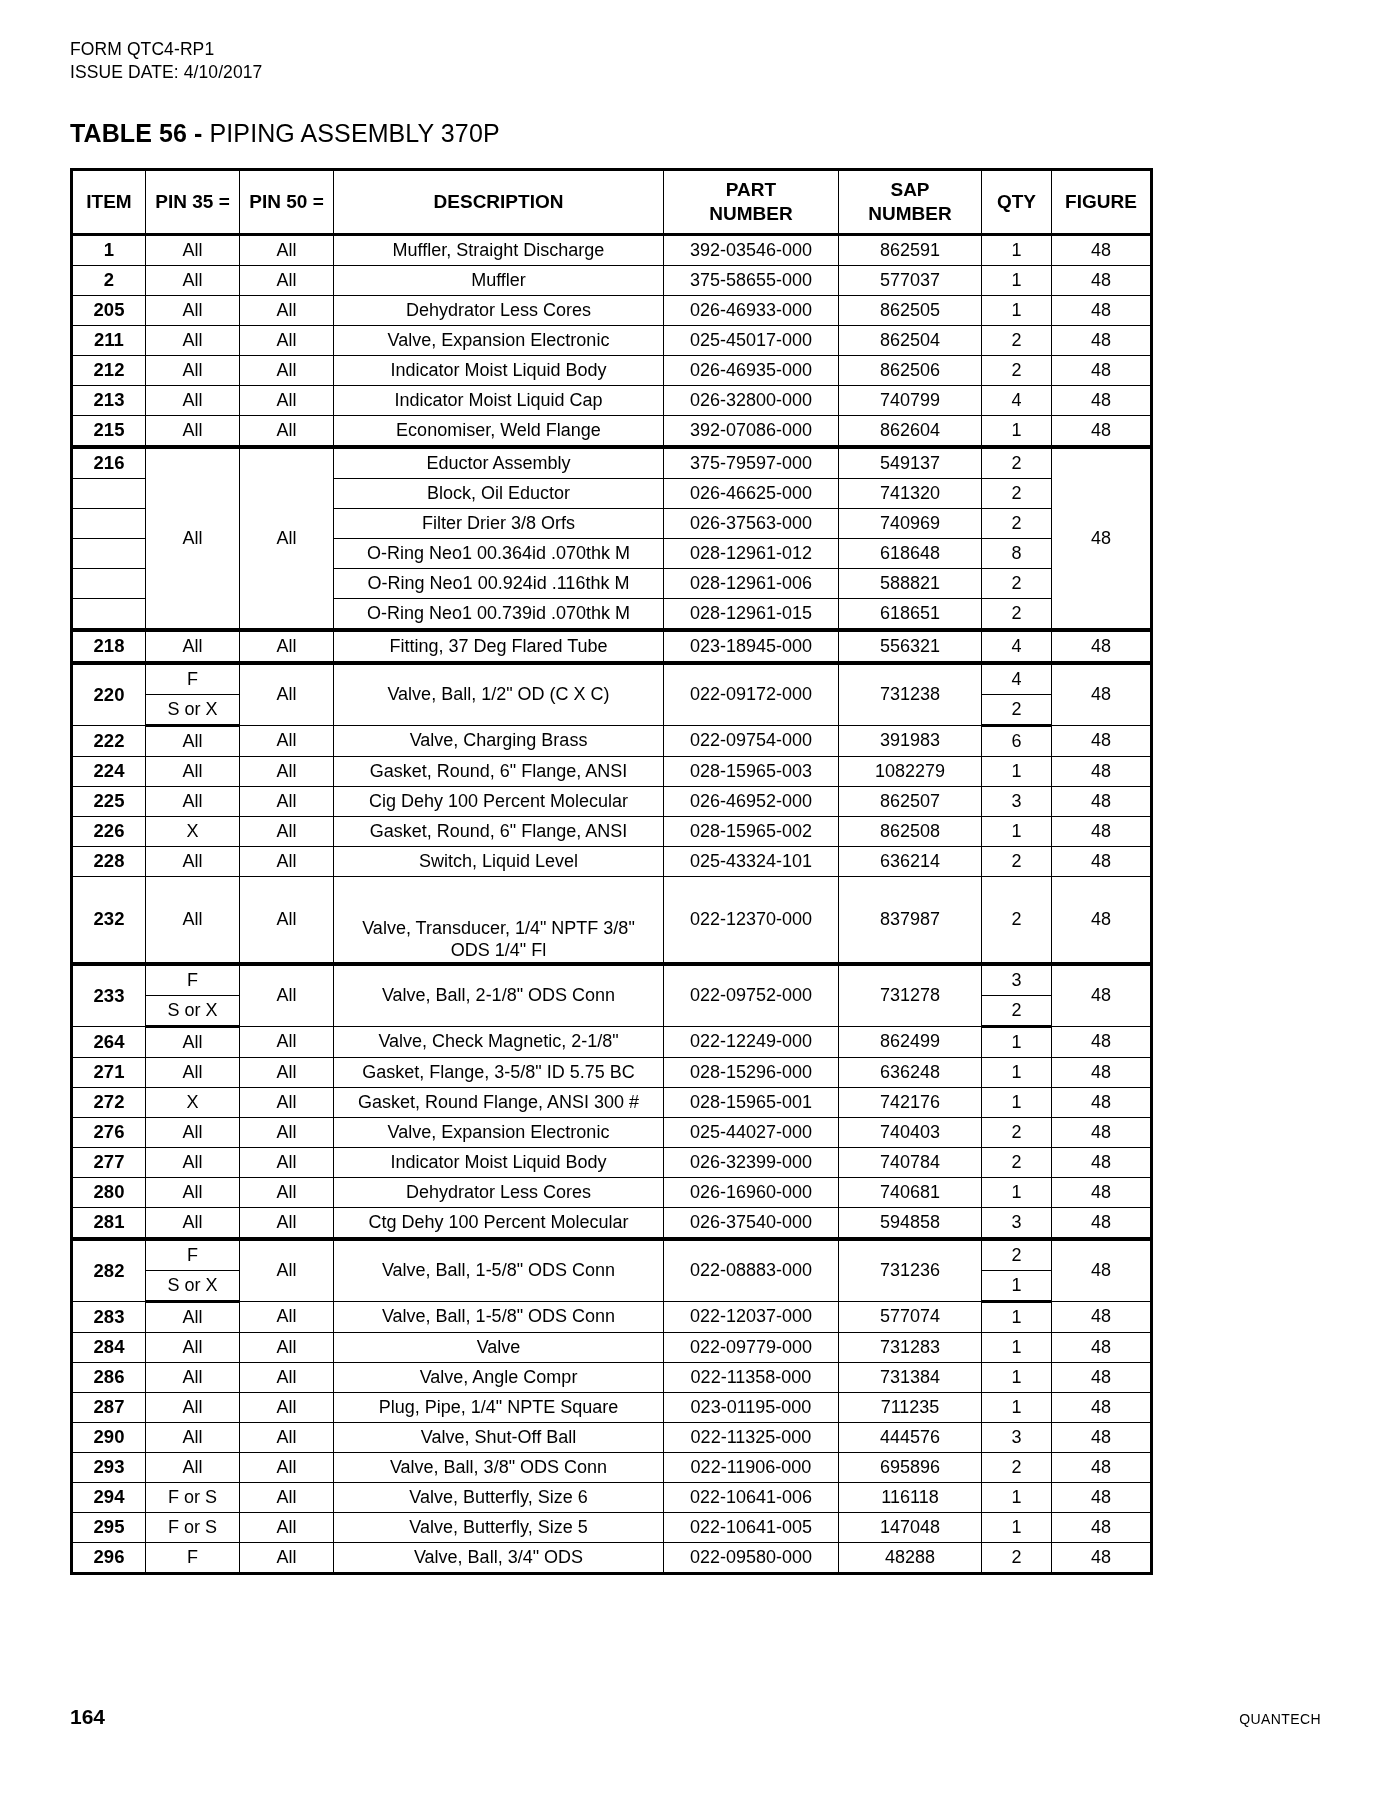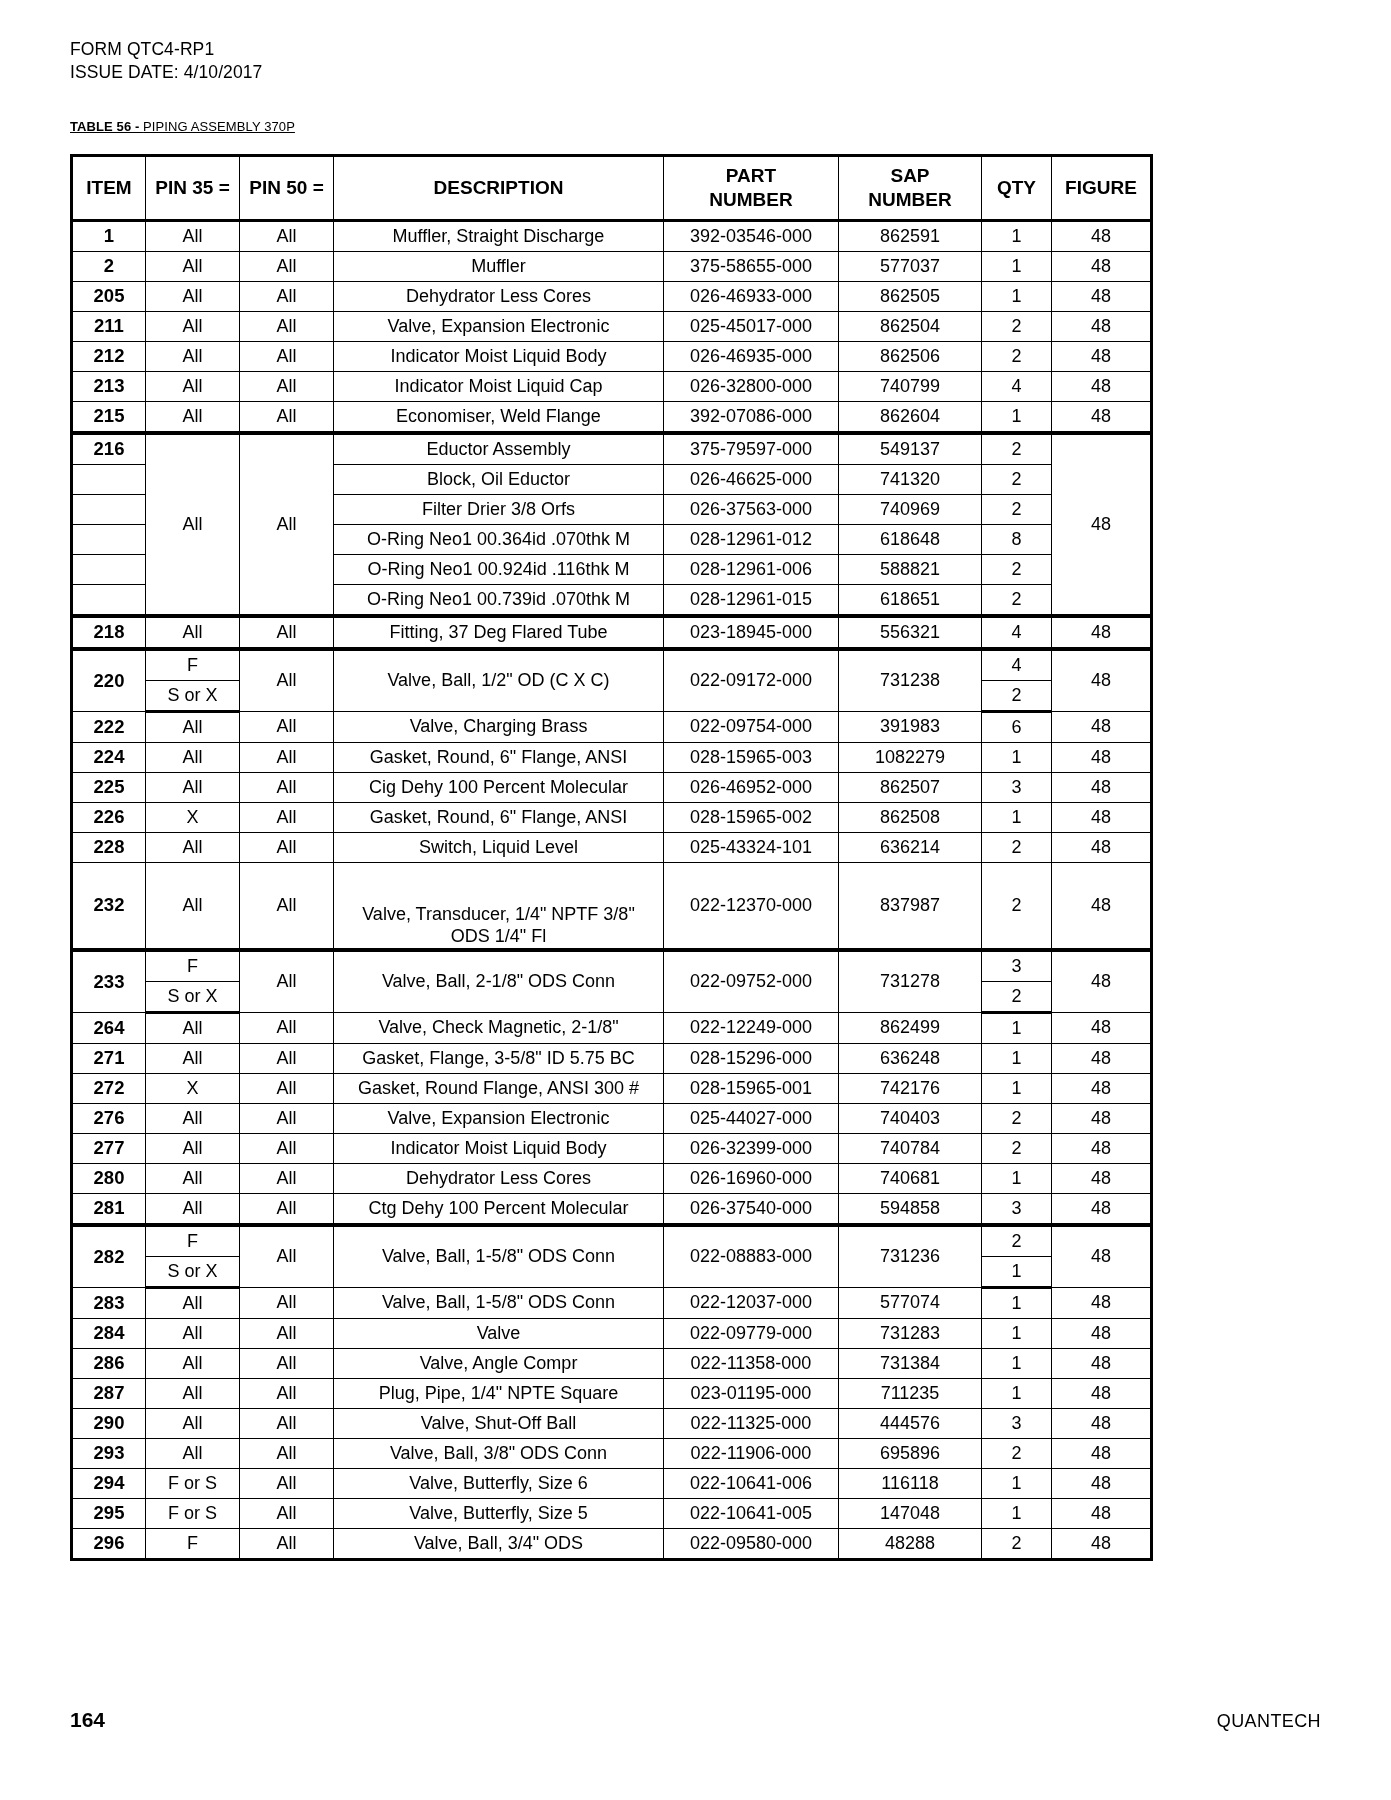--- a/index.html
+++ b/index.html
@@ -24,23 +24,22 @@
   .doc-header {
     font-size: 17.5px;
     line-height: 1.33;
     letter-spacing: 0.1px;
   }
   .doc-header div { white-space: pre; }
 
   .table-title {
     margin-top: 34px;
     margin-bottom: 20px;
-    font-size: 13px;
+    font-size: 25px;
     letter-spacing: 0.1px;
-    text-decoration: underline;
   }
   .table-title .tt-bold { font-weight: bold; }
 
   table.parts {
     border-collapse: collapse;
     table-layout: fixed;
     width: 1001px;
     font-size: 18px;
     padding-left: 24px;
   }
@@ -97,21 +96,21 @@
     left: 70px;
     right: 70px;
     top: 1690px;
     display: flex;
     justify-content: space-between;
     align-items: baseline;
     font-size: 19px;
     gap: 37px;
   }
   .footer .page-no { font-weight: bold; font-size: 21px; }
-  .footer .brand { letter-spacing: 0.4px; font-size: 18px; margin-top: 21px; }
+  .footer .brand { letter-spacing: 0.4px; font-size: 14px; margin-top: 21px; }
 </style>
 </head>
 <body>
 
 <div class="page">
 
   <div class="doc-header">
     <div>FORM QTC4-RP1</div>
     <div>ISSUE DATE: 4/10/2017</div>
   </div>

